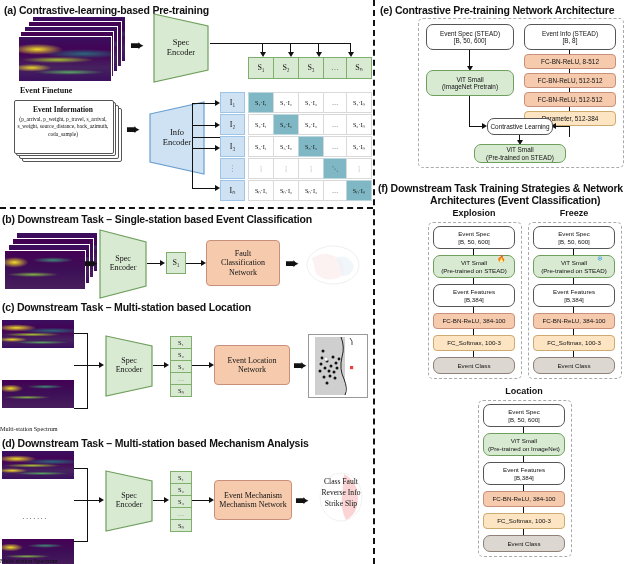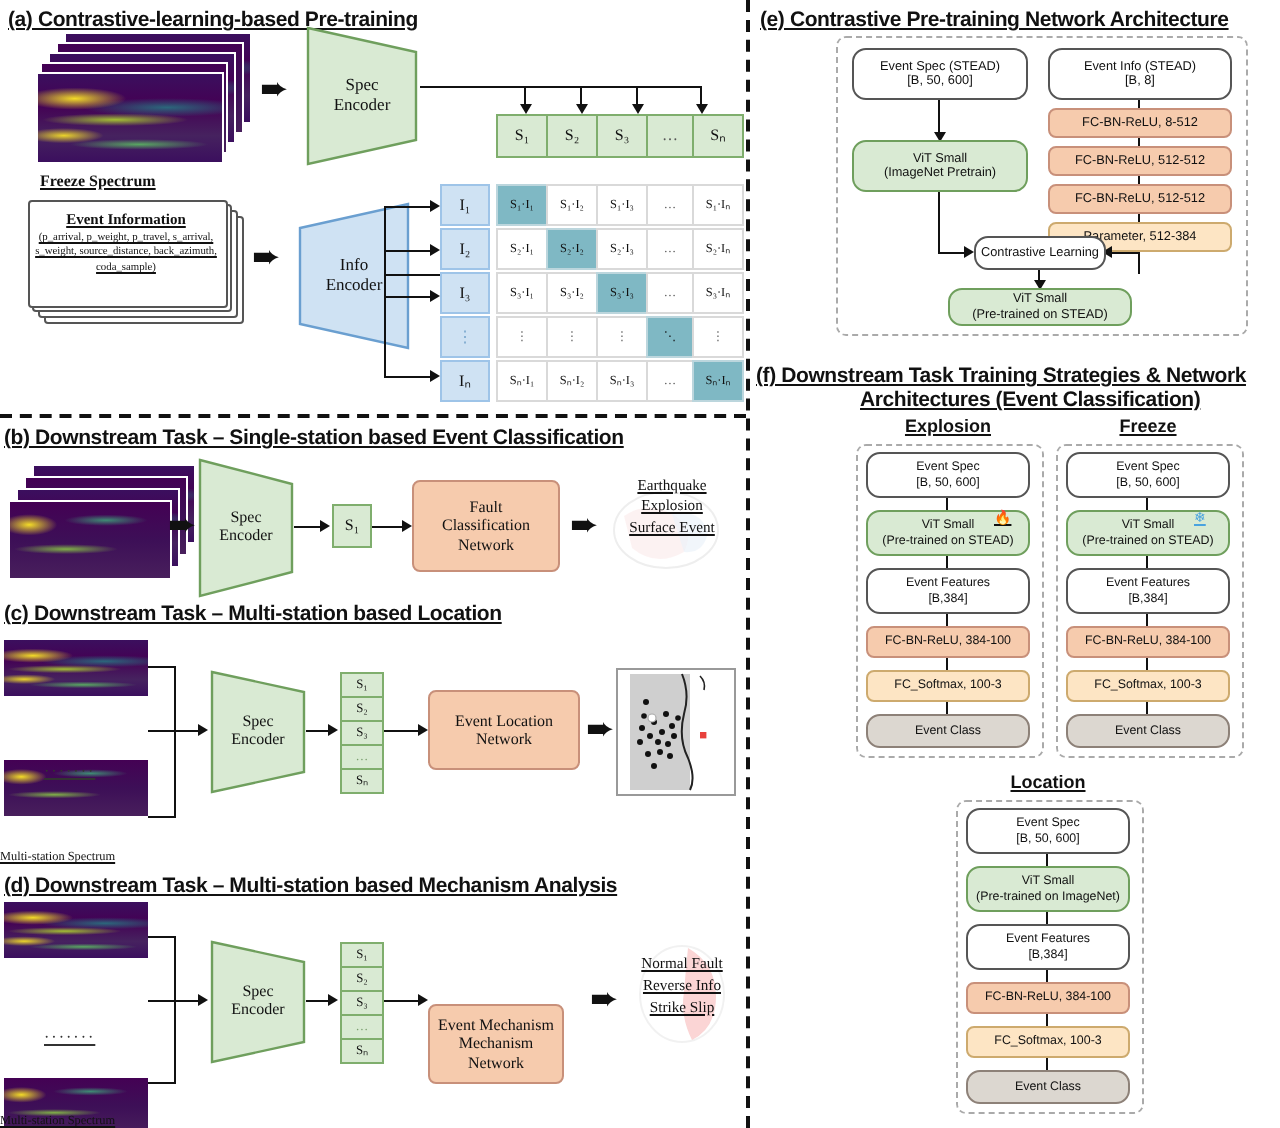--- a/index.html
+++ b/index.html
@@ -1,18 +1,18 @@
 <!DOCTYPE html>
 <html><head>
 <meta charset="utf-8">
 <style>
   html,body{margin:0;padding:0;background:#fff;}
   body{width:640px;height:564px;position:relative;
        font-family:"Liberation Serif",serif;color:#111;overflow:hidden;}
-  .abs{position:absolute;text-decoration:underline;}
+  .abs{position:absolute;}
   .ptitle{font-family:"Liberation Sans",sans-serif;font-weight:bold;font-size:10.5px;color:#111;letter-spacing:-0.2px;}
   .serif{font-family:"Liberation Serif",serif;}
   .sans{font-family:"Liberation Sans",sans-serif;}
 
   
   .vdiv{border-left:2px dashed #111;}
   .hdiv{border-top:2px dashed #111;}
 
   
   .spec{position:relative;overflow:hidden;background:#30124f;}
@@ -80,21 +80,21 @@
   <div class="layer spec" style="left:6px;top:10px;width:92px;height:44px;">
       <div class="bg"></div>
     </div>
   <div class="layer spec" style="left:2px;top:15px;width:92px;height:44px;">
       <div class="bg2"></div>
     </div>
   <div class="layer spec" style="left:0px;top:20px;width:92px;height:44px;">
       <div class="bg"></div>
     </div>
 </div>
-<div class="abs serif" style="left:20px;top:86px;font-size:8px;font-weight:bold;">Freeze Spectrum</div>
+<div class="abs serif" style="left:20px;top:86px;font-size:8px;font-weight:bold;">Event Finetune</div>
 
 <div class="fatarr" style="left:130px;top:37px;">➨</div>
 
 <div class="trap" style="left:152px;top:12px;width:58px;height:72px;">
   <svg viewBox="0 0 58 72" preserveAspectRatio="none">
       <polygon points="2,2 56,14 56,58 2,70" fill="#d9ead3" stroke="#6f9f5d" stroke-width="1.2"></polygon>
     </svg>
   <span class="serif" style="font-size:8.5px;">
     <span>Spec</span><br>
     <span>Encoder</span>
@@ -311,25 +311,20 @@
 </div>
 
 <div class="fatarr" style="left:285px;top:255px;">➨</div>
 
 <div class="abs" style="left:298px;top:236px;width:76px;height:52px;">
   <svg style="position:absolute;left:4px;top:8px;width:62px;height:42px;opacity:.35" viewBox="0 0 62 42">
     <ellipse cx="31" cy="21" rx="26" ry="19" fill="none" stroke="#cfcfcf" stroke-width="1"></ellipse>
     <path d="M10 14 Q22 6 34 13 Q46 20 40 32 Q26 40 14 30 Z" fill="#f3c5c5" opacity=".6"></path>
     <path d="M34 13 Q48 10 52 22 Q50 33 40 32" fill="#bfd7ef" opacity=".6"></path>
   </svg>
-  <div class="abs serif" style="left:0;top:2px;width:76px;text-align:center;font-size:7.6px;line-height:1.35;">
-    <span>Earthquake</span><br>
-    <span>Explosion</span><br>
-    <span>Surface Event</span>
-  </div>
 </div>
 
 <div class="abs ptitle" style="left:2px;top:301px;">(c) Downstream Task – Multi-station based Location</div>
 
 <div class="abs spec" style="left:2px;top:320px;width:72px;height:28px;">
     <div class="bg"></div>
   </div>
 <div class="abs spec" style="left:2px;top:352px;width:72px;height:28px;">
     <div class="bg2"></div>
   </div>
@@ -461,36 +456,36 @@
       <span>…</span>
     </div>
   <div class="bx grnbox" style="left:0px;top:48px;width:22px;height:13px;font-size:6.4px;">
       <span>Sₙ</span>
     </div>
 </div>
 
 <div class="ln" style="left:192px;top:500px;width:18px;height:1.2px;"></div>
 <div class="harr" style="left:209px;top:496.5px;"></div>
 
-<div class="bx salmon" style="left:214px;top:502px;width:68px;height:40px;">
+<div class="bx salmon" style="left:214px;top:480px;width:78px;height:40px;">
   <span class="serif" style="font-size:8px;">
     <span>Event Mechanism</span><br>
     <span>Mechanism Network</span>
   </span>
 </div>
 
 <div class="fatarr" style="left:295px;top:492px;">➨</div>
 
 <div class="abs" style="left:306px;top:470px;width:70px;height:54px;">
   <svg style="position:absolute;left:12px;top:2px;width:46px;height:50px;opacity:.55" viewBox="0 0 46 50">
     <ellipse cx="23" cy="25" rx="21" ry="24" fill="none" stroke="#e6e6e6" stroke-width="1"></ellipse>
     <path d="M26 2 Q40 10 40 26 Q40 42 28 48 Q22 36 24 24 Q25 12 26 2 Z" fill="#f4a3a3" opacity=".85"></path>
   </svg>
   <div class="abs serif" style="left:0;top:6px;width:70px;text-align:center;font-size:7.6px;line-height:1.45;">
-    <span>Normal Fault</span><br>
+    <span>Class Fault</span><br>
     <span>Reverse Info</span><br>
     <span>Strike Slip</span>
   </div>
 </div>
 
 <div class="abs vdiv" style="left:373px;top:0px;height:564px;"></div>
 
 <div class="abs ptitle" style="left:380px;top:4px;">(e) Contrastive Pre-training Network Architecture</div>
 
 <div class="abs dashbox" style="left:418px;top:18px;width:204px;height:148px;"></div>

